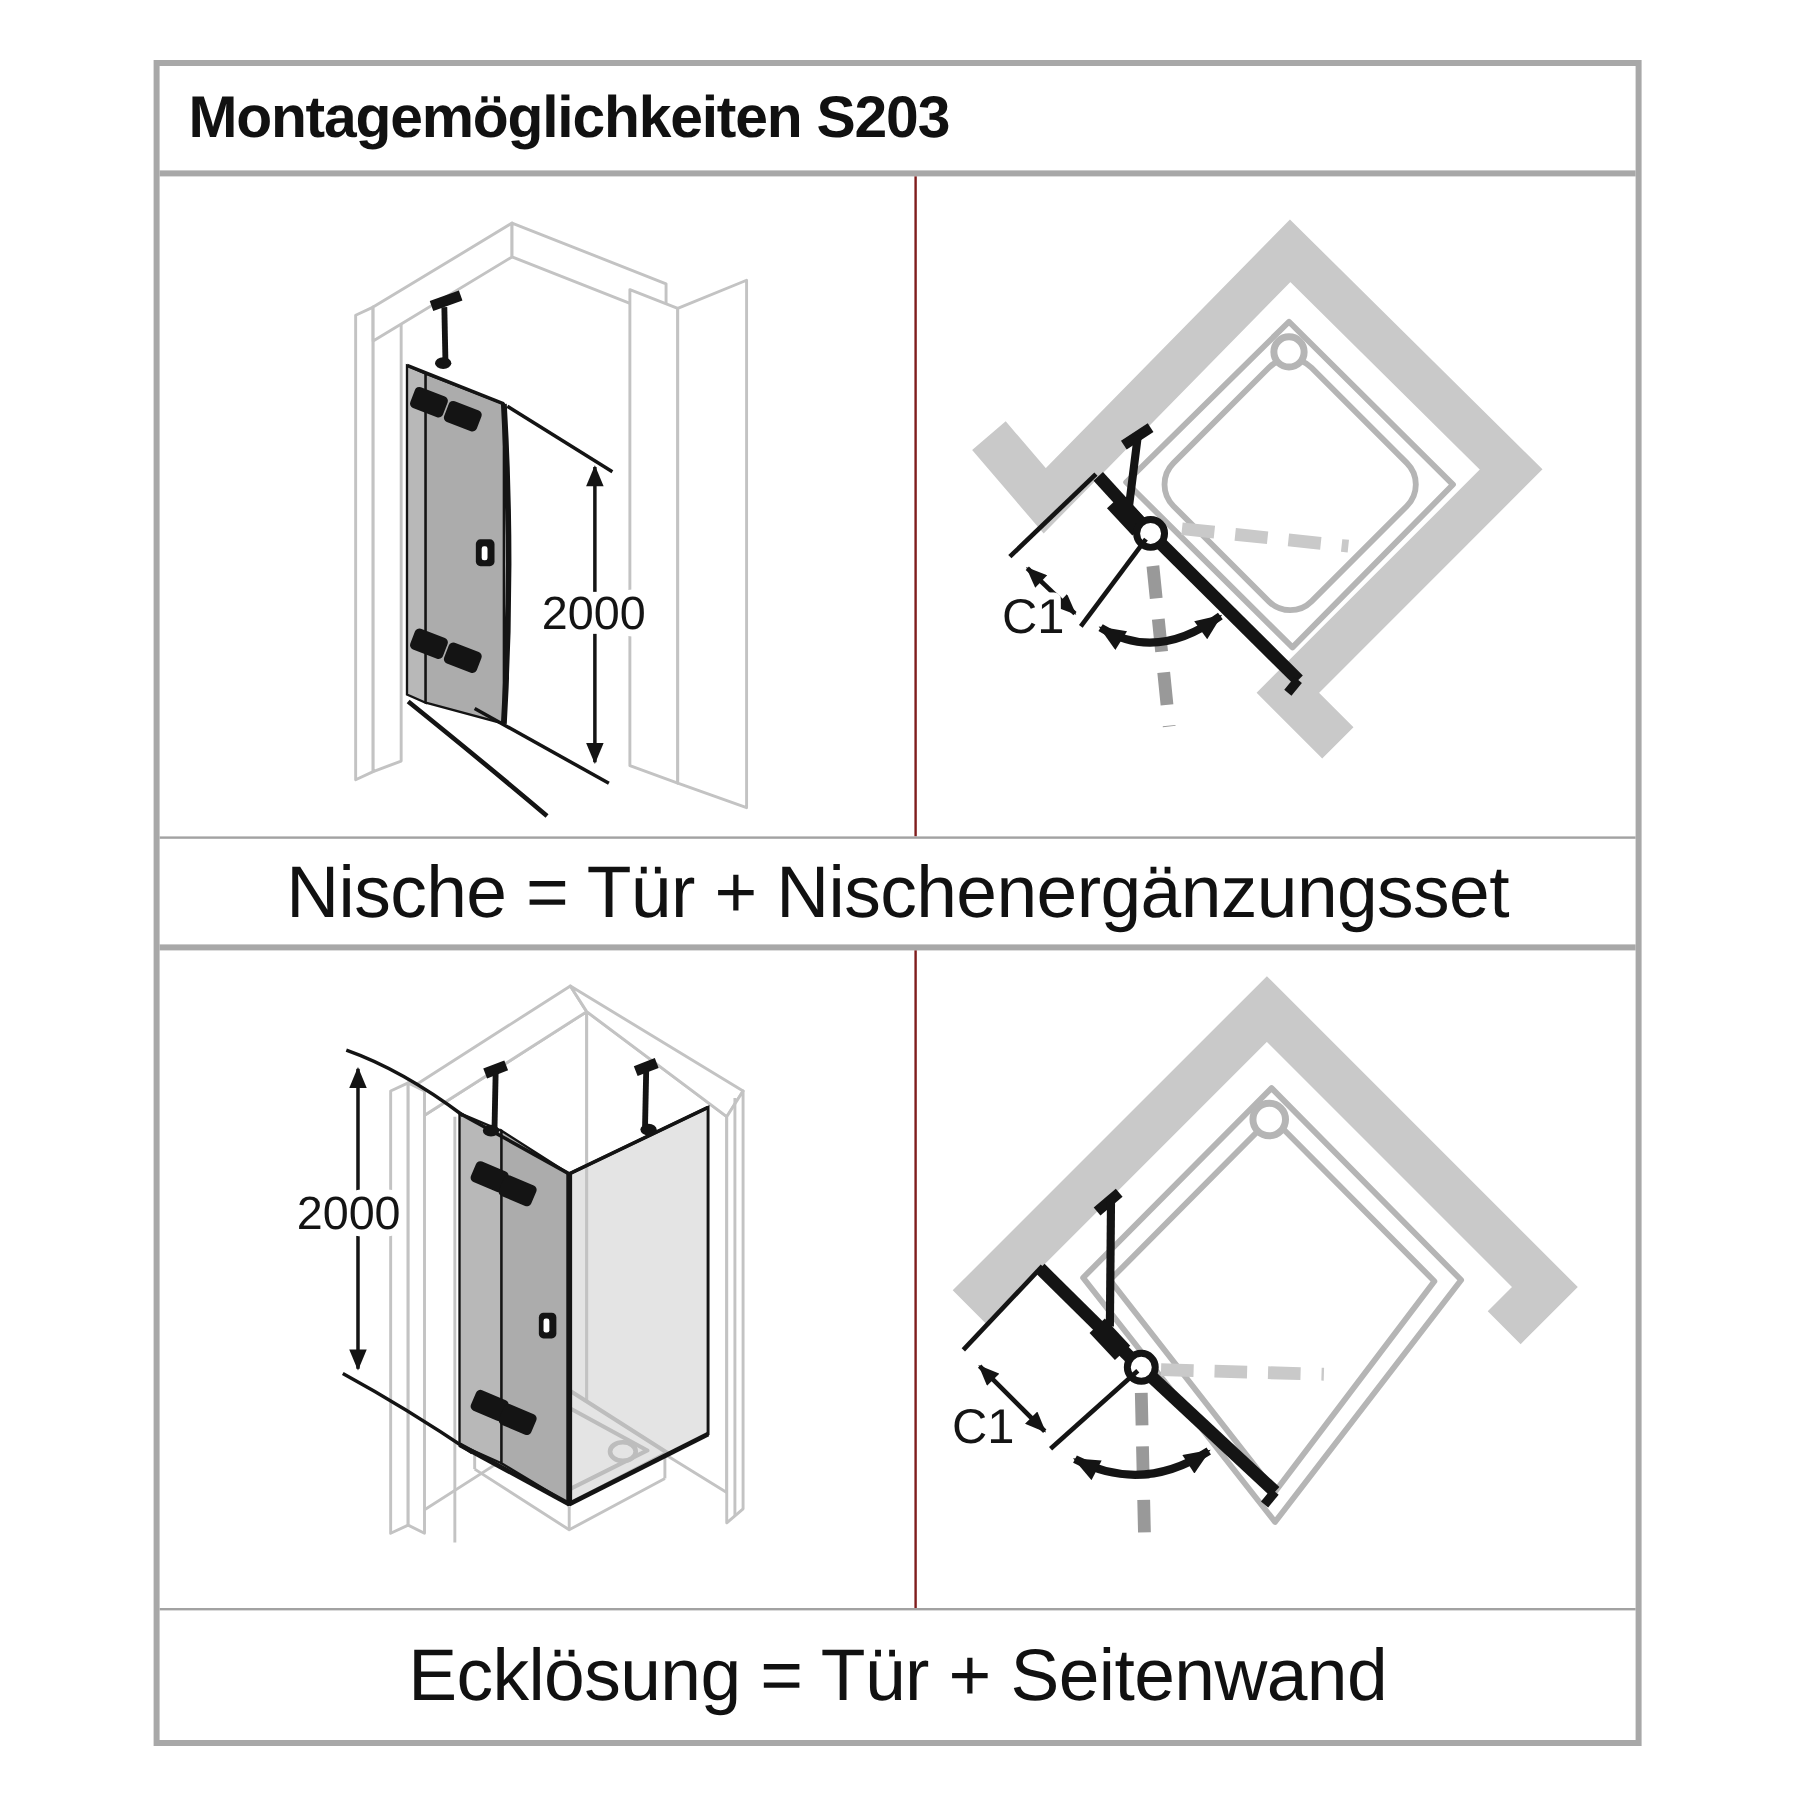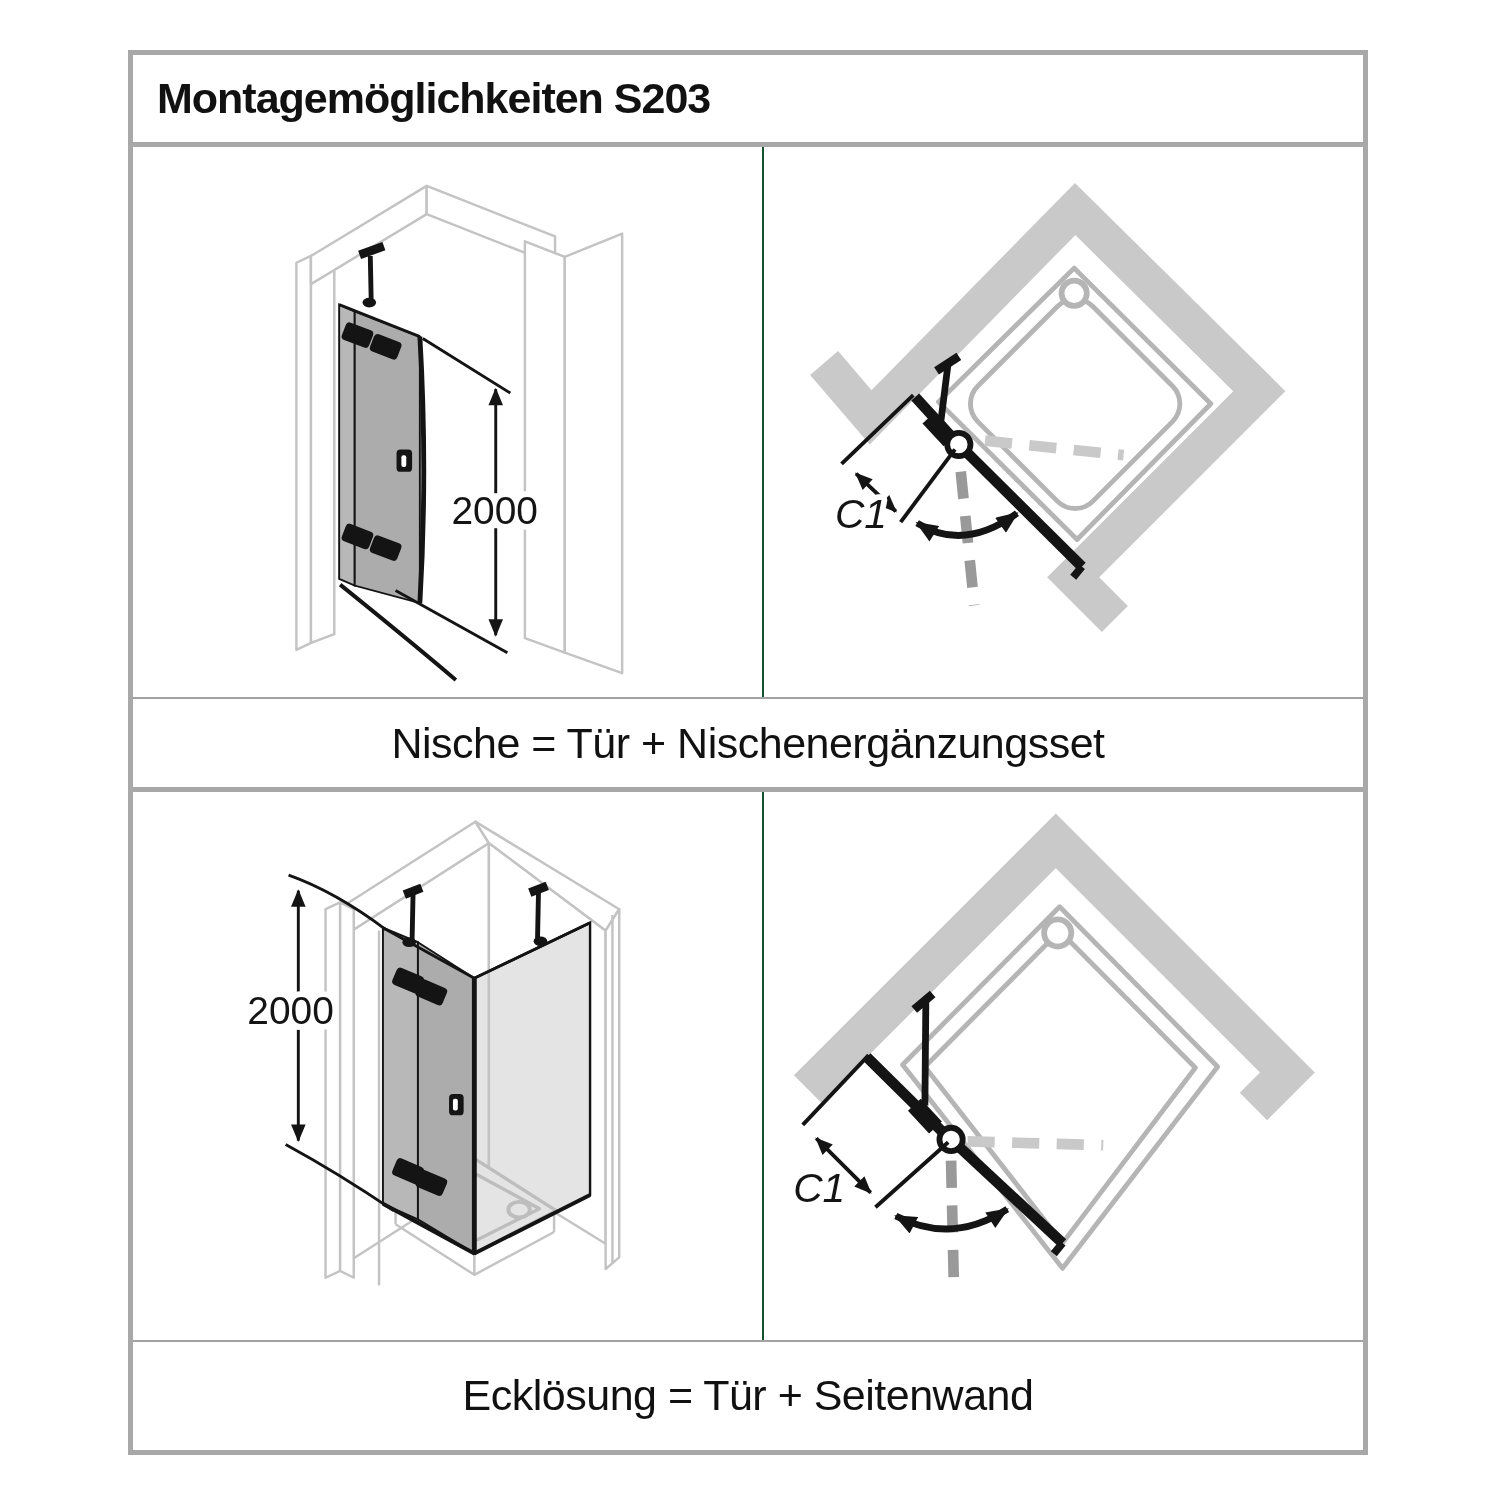--- a/index.html
+++ b/index.html
@@ -1,28 +1,28 @@
 <!DOCTYPE html>
 <html><head>
 <meta charset="utf-8">
 <style>
   html,body{margin:0;padding:0;background:#ffffff;}
   body{width:1500px;height:1500px;position:relative;font-family:"Liberation Sans",sans-serif;color:#141414;}
   .frame{position:absolute;left:128px;top:50px;width:1240px;height:1405px;border:5px solid #a8a8a8;box-sizing:border-box;display:flex;flex-direction:column;background:#fff;}
   .row-title{height:93px;box-sizing:border-box;border-bottom:5px solid #a8a8a8;display:flex;align-items:center;padding:0 24px;}
-  .row-title h1{margin:0;font-size:43px;font-weight:bold;letter-spacing:-1px;color:#111;text-align:center;}
+  .row-title h1{margin:0;font-size:49px;font-weight:bold;letter-spacing:-1px;color:#111;text-align:center;}
   .row-panels{height:560px;box-sizing:border-box;display:flex;gap:28px;}
   .row-panels.second{height:557px;}
   .cell{width:615px;height:100%;box-sizing:border-box;}
-  .cell.right{border-left:2px solid #14532d;font-style:italic;}
+  .cell.right{border-left:2px solid #7f1d1d;}
   .cell svg{display:block;width:100%;height:100%;}
   .row-caption{box-sizing:border-box;border-top:2px solid #a2a2a2;display:flex;align-items:center;justify-content:center;}
   .row-caption.first{height:97px;border-bottom:5px solid #a8a8a8;}
   .row-caption.second{height:112px;}
-  .row-caption .cap{font-size:43px;letter-spacing:-0.5px;color:#111;text-align:right;}
+  .row-caption .cap{font-size:61px;letter-spacing:-0.5px;color:#111;text-align:right;}
   text{font-family:"Liberation Sans",sans-serif;}
 </style>
 </head>
 <body>
 
 <div class="frame">
 
   <div class="row-title">
     <h1>Montagemöglichkeiten S203</h1>
   </div>

